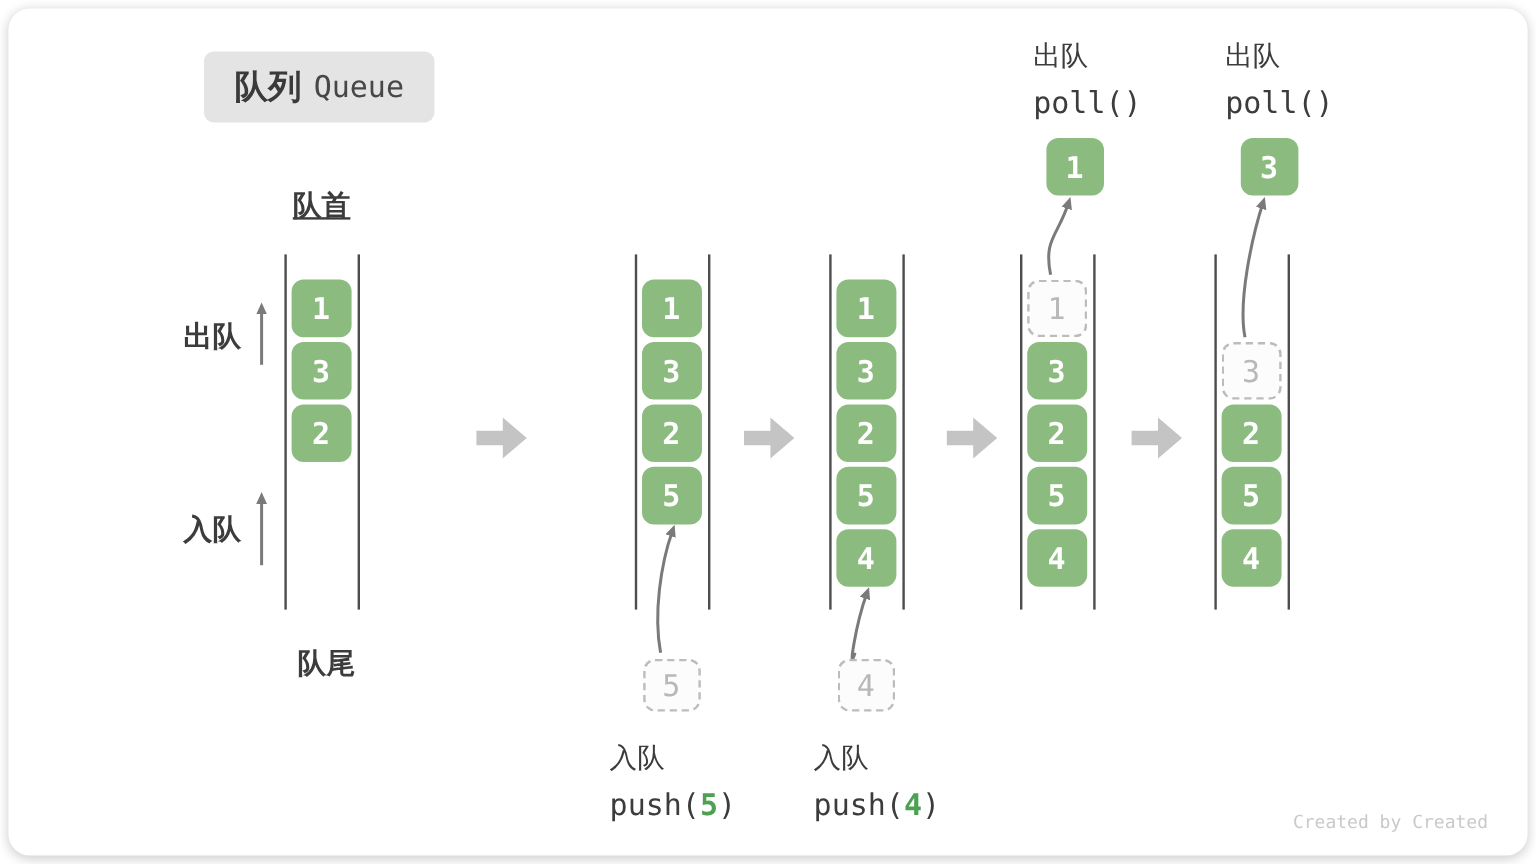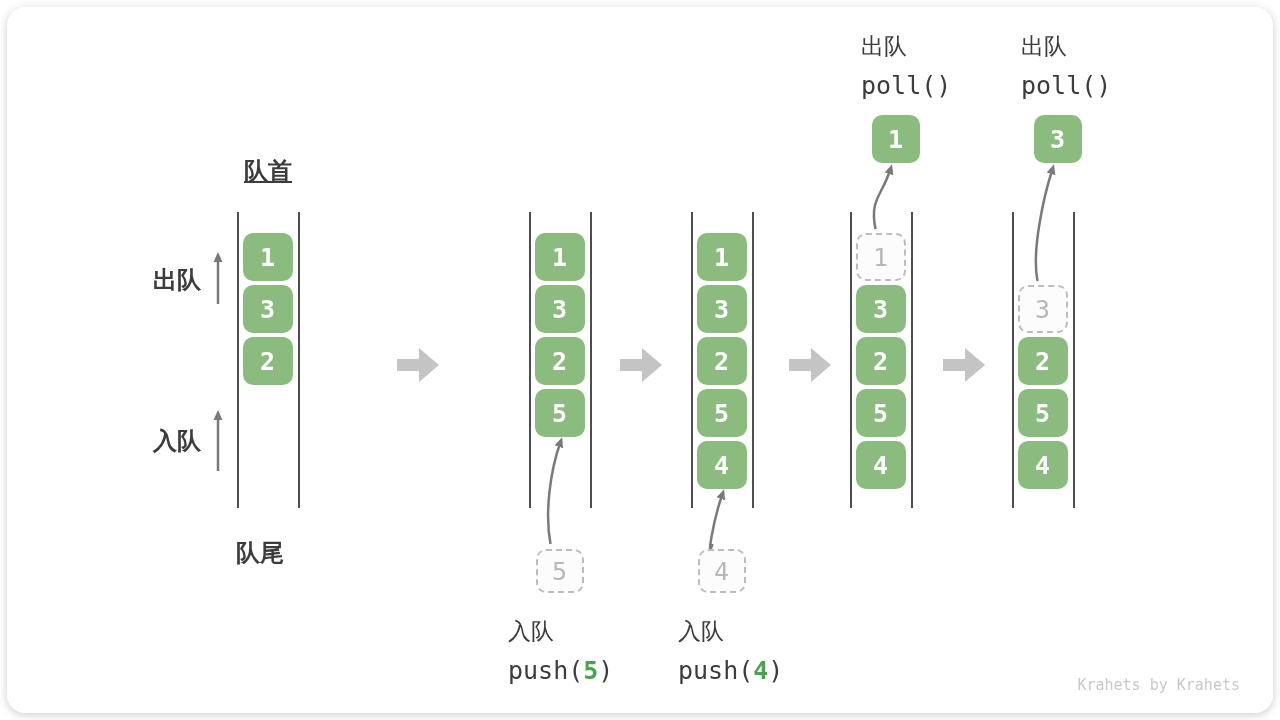--- a/index.html
+++ b/index.html
@@ -20,23 +20,27 @@
   .op-code{font-family:"DejaVu Sans Mono",monospace;font-size:25px;color:#3c3c3c;text-align:right;}
   .watermark{position:absolute;right:40px;top:676px;font-family:"DejaVu Sans Mono",monospace;font-size:15px;color:#c9c9c9;}
   svg.overlay{position:absolute;left:0;top:0;pointer-events:none;}
 </style>
 </head>
 <body>
 
 <div class="canvas">
   <div class="card"></div>
 
+  <div class="title-badge">
+    <span class="title-zh">队列</span>
+    <span class="title-en">Queue</span>
+  </div>
 
   <div class="zh-label" style="left:244px;top:155px;text-decoration:underline;">队首</div>
-  <div class="zh-label" style="left:236px;top:537px;">队尾</div>
+  <div class="zh-label" style="left:248px;top:537px;">队尾</div>
   <div class="zh-label" style="left:153px;top:264px;">出队</div>
   <div class="zh-label" style="left:153px;top:425px;">入队</div>
 
   <svg class="overlay" width="1280" height="720">
     <defs>
       <marker id="ah" markerWidth="12" markerHeight="12" refX="5" refY="5" orient="auto" markerUnits="userSpaceOnUse">
         <path d="M0,0.5 L10,5 L0,9.5 z" fill="#7a7a7a"></path>
       </marker>
     </defs>
     <path d="M 218 304 L 218 257" stroke="#7a7a7a" stroke-width="2.5" fill="none" marker-end="url(#ah)"></path>
@@ -100,14 +104,14 @@
       <div class="op-label" style="left: 861px; top: 31px;">
         <div class="op-zh">出队</div>
         <div class="op-code">poll()</div>
       </div>
       <div class="op-label" style="left: 1021px; top: 31px;">
         <div class="op-zh">出队</div>
         <div class="op-code">poll()</div>
       </div>
     </div>
 
-  <div class="watermark">Krahets by Krahets</div>
+  <div class="watermark">Created by Created</div>
 </div>
 
 </body></html>

